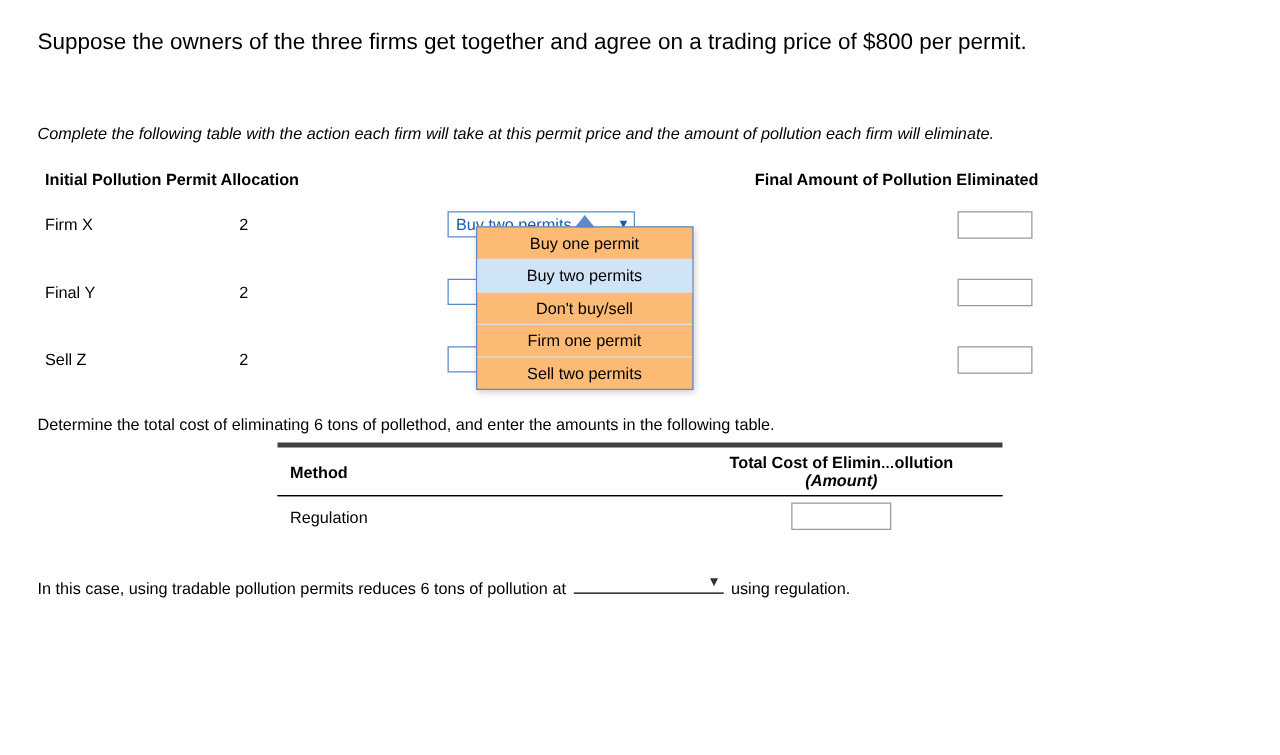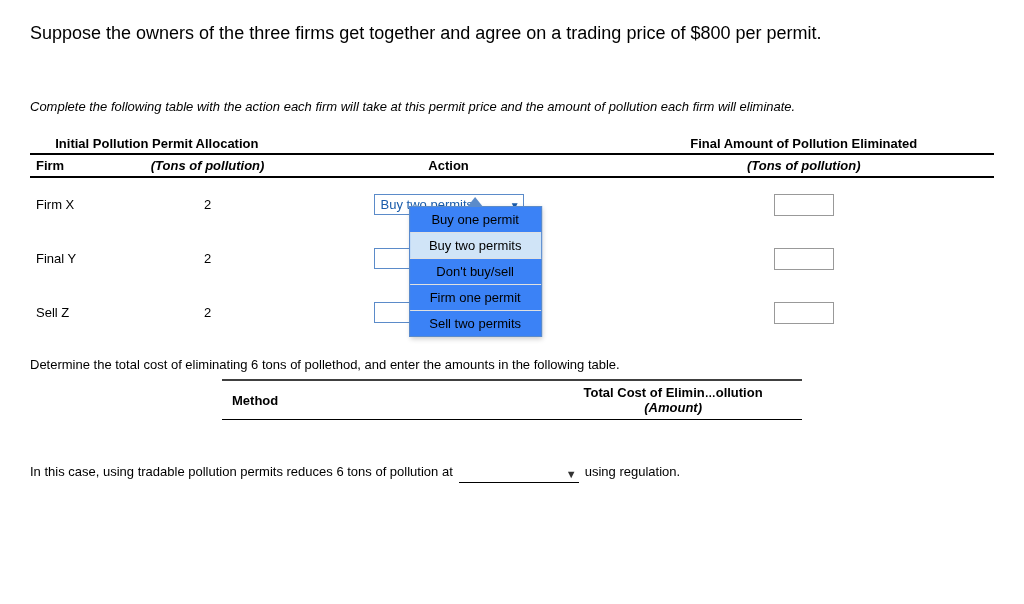--- a/index.html
+++ b/index.html
@@ -26,21 +26,21 @@
     .main-table {
       width: 100%;
       border-collapse: collapse;
       margin-bottom: 10px;
       position: relative;
     }
     .main-table th {
       font-weight: bold;
       font-size: 13px;
       padding: 3px 6px;
-      text-align: center;
+      text-align: left;
     }
     .main-table td {
       font-size: 13px;
       padding: 16px 6px;
     }
     .header-row th {
       border-bottom: 2px solid #000;
       border-top: 2px solid #000;
     }
     .firm-col { text-align: left; width: 80px; }
@@ -82,23 +82,23 @@
       outline: none;
     }
 
     
     .dropdown-overlay {
       position: absolute;
       top: 28px;
       left: 50%;
       transform: translateX(-30%);
       z-index: 100;
-      background: #3b82f6;
+      background: #fdba74;
       border: 1.5px solid #5b8bc9;
-      width: 133px;
+      width: 174px;
       box-shadow: 1px 2px 5px rgba(0,0,0,0.2);
     }
     .dropdown-overlay .dropdown-item {
       padding: 5px 10px;
       font-size: 13px;
       cursor: pointer;
       border-bottom: 1px solid #e0e0e0;
       color: #000;
     }
     .dropdown-overlay .dropdown-item:last-child {
@@ -125,43 +125,43 @@
     .bottom-table {
       width: 580px;
       border-collapse: collapse;
       margin: 0 auto;
     }
     .bottom-table th {
       font-weight: bold;
       font-size: 13px;
       padding: 4px 10px;
       text-align: center;
-      border-top: 2px solid #404040;
+      border-top: 4px solid #404040;
       border-bottom: 1px solid #000;
     }
     .bottom-table td {
       font-size: 13px;
       padding: 5px 10px;
       text-align: center;
     }
     .bottom-table .method-col {
       text-align: left;
     }
 
     .bottom-section {
       margin-top: 15px;
       position: relative;
     }
 
     .final-note {
       font-size: 13px;
-      margin-top: 40px;
+      margin-top: 30px;
       line-height: 1.8;
       display: flex;
-      align-items: flex-end;
+      align-items: flex-start;
       gap: 6px;
     }
     .final-note .inline-select-wrapper {
       position: relative;
       display: inline-flex;
       align-items: center;
     }
     .final-note select {
       appearance: none;
       -webkit-appearance: none;
@@ -215,30 +215,20 @@
       <col style="width:80px">
     </colgroup>
     <thead>
       <tr class="group-header-row">
         <th colspan="2">
           <span>Initial Pollution Permit Allocation</span>
         </th>
         <th></th>
         <th colspan="2">
           <span>Final Amount of Pollution Eliminated</span>
-        </th>
-      </tr>
-      <tr class="header-row">
-        <th class="firm-col" style="text-align:left">Firm</th>
-        <th class="alloc-col">
-          <em><span>(Tons of pollution)</span></em>
-        </th>
-        <th class="action-col">Action</th>
-        <th class="final-col" colspan="2">
-          <em><span>(Tons of pollution)</span></em>
         </th>
       </tr>
     </thead>
     <tbody>
 
       <tr>
         <td class="col-firm">Firm X</td>
         <td class="col-alloc">2</td>
         <td class="col-action" style="position:relative;">
           <div class="action-select-wrapper">
@@ -320,20 +310,26 @@
     <thead>
       <tr>
         <th class="method-col" style="text-align:left; width:200px;">Method</th>
         <th style="text-align:center; width:160px;">
           <div style="font-weight:bold; font-size:13px;">Total Cost of Elimin<span style="font-size:11px;">…</span>ollution</div>
           <div><em><span>(Amount)</span></em></div>
         </th>
       </tr>
     </thead>
     <tbody>
+      <tr>
+        <td class="method-col" style="text-align:left;">Regulation</td>
+        <td style="text-align:center;">
+          <input type="text" value="" style="width: 80px;">
+        </td>
+      </tr>
     </tbody>
   </table>
 </div>
 
 <div class="final-note">
   <span>In this case, using tradable pollution permits reduces 6 tons of pollution at</span>
   <span class="inline-select-wrapper">
     <select>
       <option value=""></option>
       <option>lower cost than</option>

